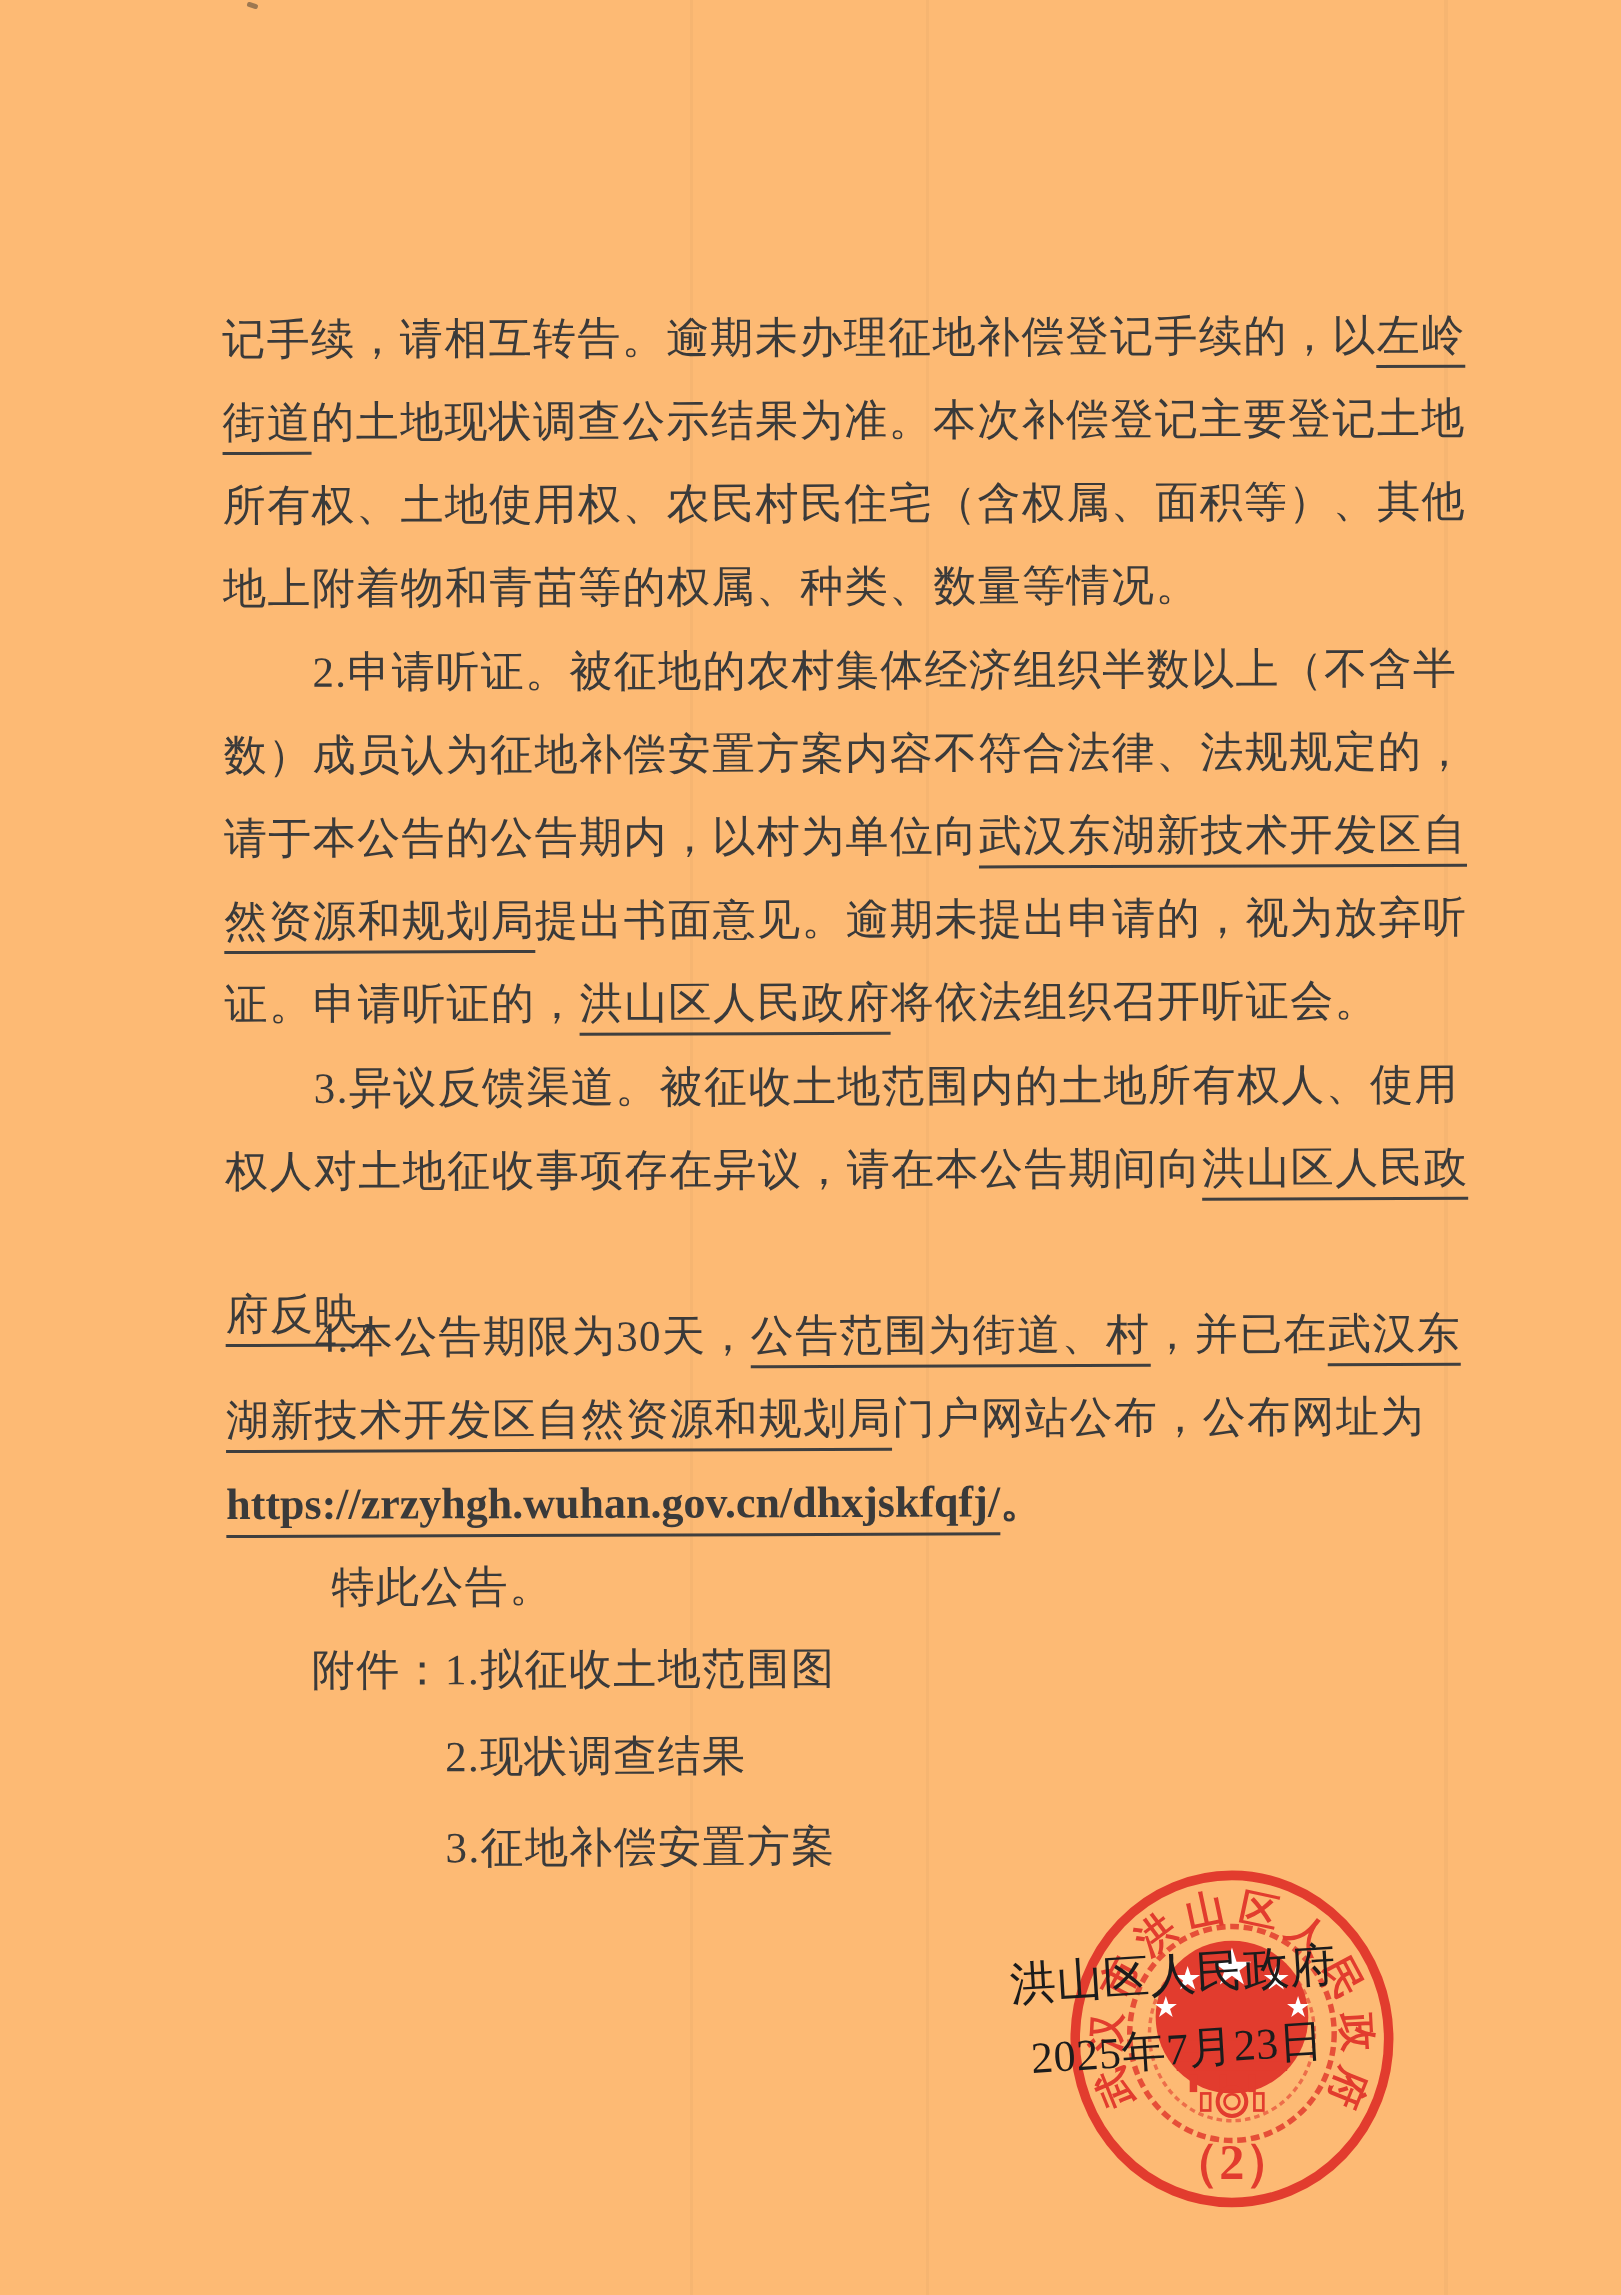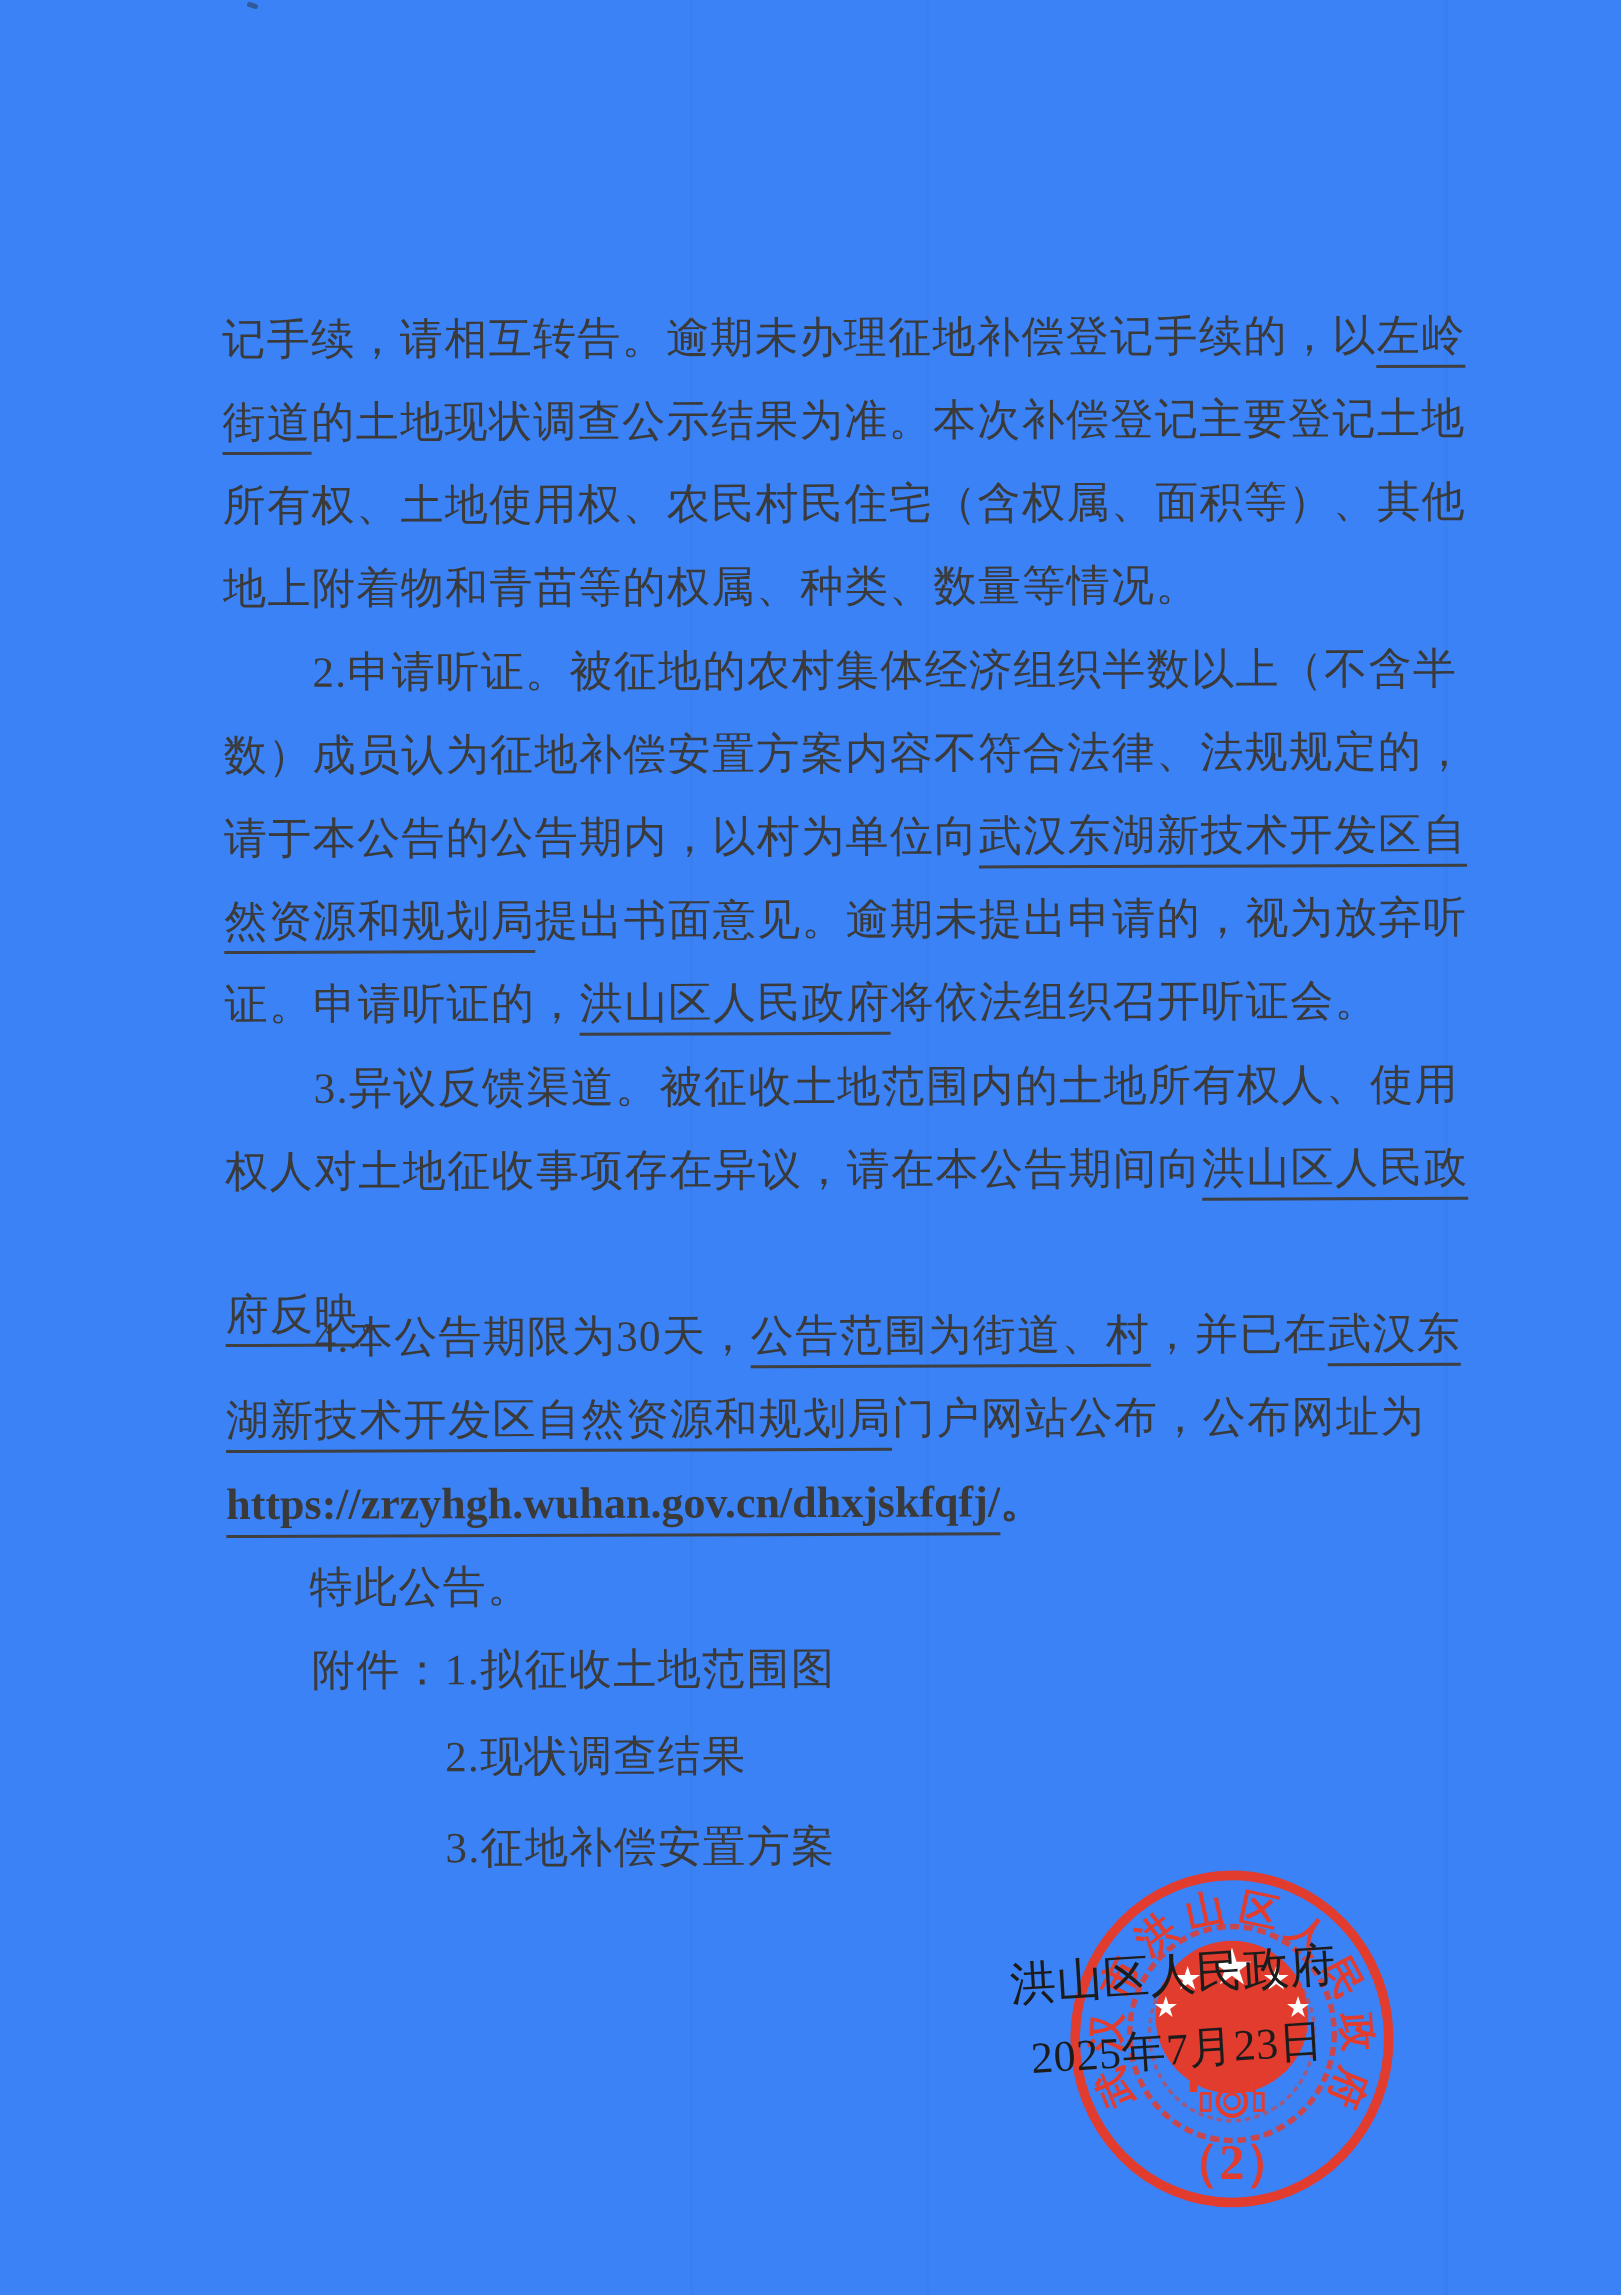--- a/index.html
+++ b/index.html
@@ -1,20 +1,20 @@
 <!DOCTYPE html>
 <html style="font-size:11px"><head>
 <meta charset="utf-8">
 <style>
   html,body{margin:0;padding:0;background:#9a9a9a;}
   .page{
     position:relative;
     width:1622px;height:2295px;
     margin:0 auto;
-    background:#3b82f6;
+    background:#fdba74;
     overflow:hidden;
     font-family:"Liberation Serif","DejaVu Serif",serif;
   }
   .doc{position:absolute;left:0;top:0;right:0;bottom:0;transform:rotate(-0.2deg);}
   .txt{position:absolute;white-space:nowrap;color:#3a3a3a;}
   .body-line{font-size:43px;line-height:1.18;letter-spacing:1.4px;}
   .u{border-bottom:3.4px solid #3f3f3f;padding-bottom:6.1px;}
   .url-line{font-weight:bold;letter-spacing:0;font-size:44px;}
   .att{font-size:43px;letter-spacing:1.4px;}
   .sig{color:#1c1c1c;transform:rotate(-3.5deg);transform-origin:left center;}
@@ -47,21 +47,21 @@
     <div class="txt body-line" style="left:225px;top:895px;"><span class="u">然资源和规划局</span><span>提出书面意见。逾期未提出申请的，视为放弃听</span></div>
     <div class="txt body-line" style="left:225px;top:978px;"><span>证。申请听证的，</span><span class="u">洪山区人民政府</span><span>将依法组织召开听证会。</span></div>
     <div class="txt body-line" style="left:314px;top:1062px;"><span>3.异议反馈渠道。被征收土地范围内的土地所有权人、使用</span></div>
     <div class="txt body-line" style="left:225px;top:1145px;"><span>权人对土地征收事项存在异议，请在本公告期间向</span><span class="u">洪山区人民政</span></div>
     <div class="txt body-line" style="left:225px;top:1288px;"><span class="u">府反映</span><span>。</span></div>
     <div class="txt body-line" style="left:314px;top:1311px;"><span>4.本公告期限为30天，</span><span class="u">公告范围为街道、村</span><span>，并已在</span><span class="u">武汉东</span></div>
     <div class="txt body-line" style="left:225px;top:1394px;"><span class="u">湖新技术开发区自然资源和规划局</span><span>门户网站公布，公布网址为</span></div>
 
     <div class="txt body-line url-line" style="left:225px;top:1477px;"><span class="u">https://zrzyhgh.wuhan.gov.cn/dhxjskfqfj/</span><span>。</span></div>
 
-    <div class="txt body-line" style="left:308px;top:1561px;"><span>特此公告。</span></div>
+    <div class="txt body-line" style="left:330px;top:1561px;"><span>特此公告。</span></div>
 
     <div class="txt att" style="left:310px;top:1640px;"><span>附件：</span><span>1.拟征收土地范围图</span></div>
     <div class="txt att" style="left:443px;top:1727px;">2.现状调查结果</div>
     <div class="txt att" style="left:443px;top:1818px;">3.征地补偿安置方案</div>
 
   </div>
 
   <svg class="seal-svg" width="368" height="450" viewBox="0 0 540 660">
     <g fill="none" stroke="#e23c2e">
       <ellipse cx="267" cy="280" rx="230" ry="240" stroke-width="14"></ellipse>

